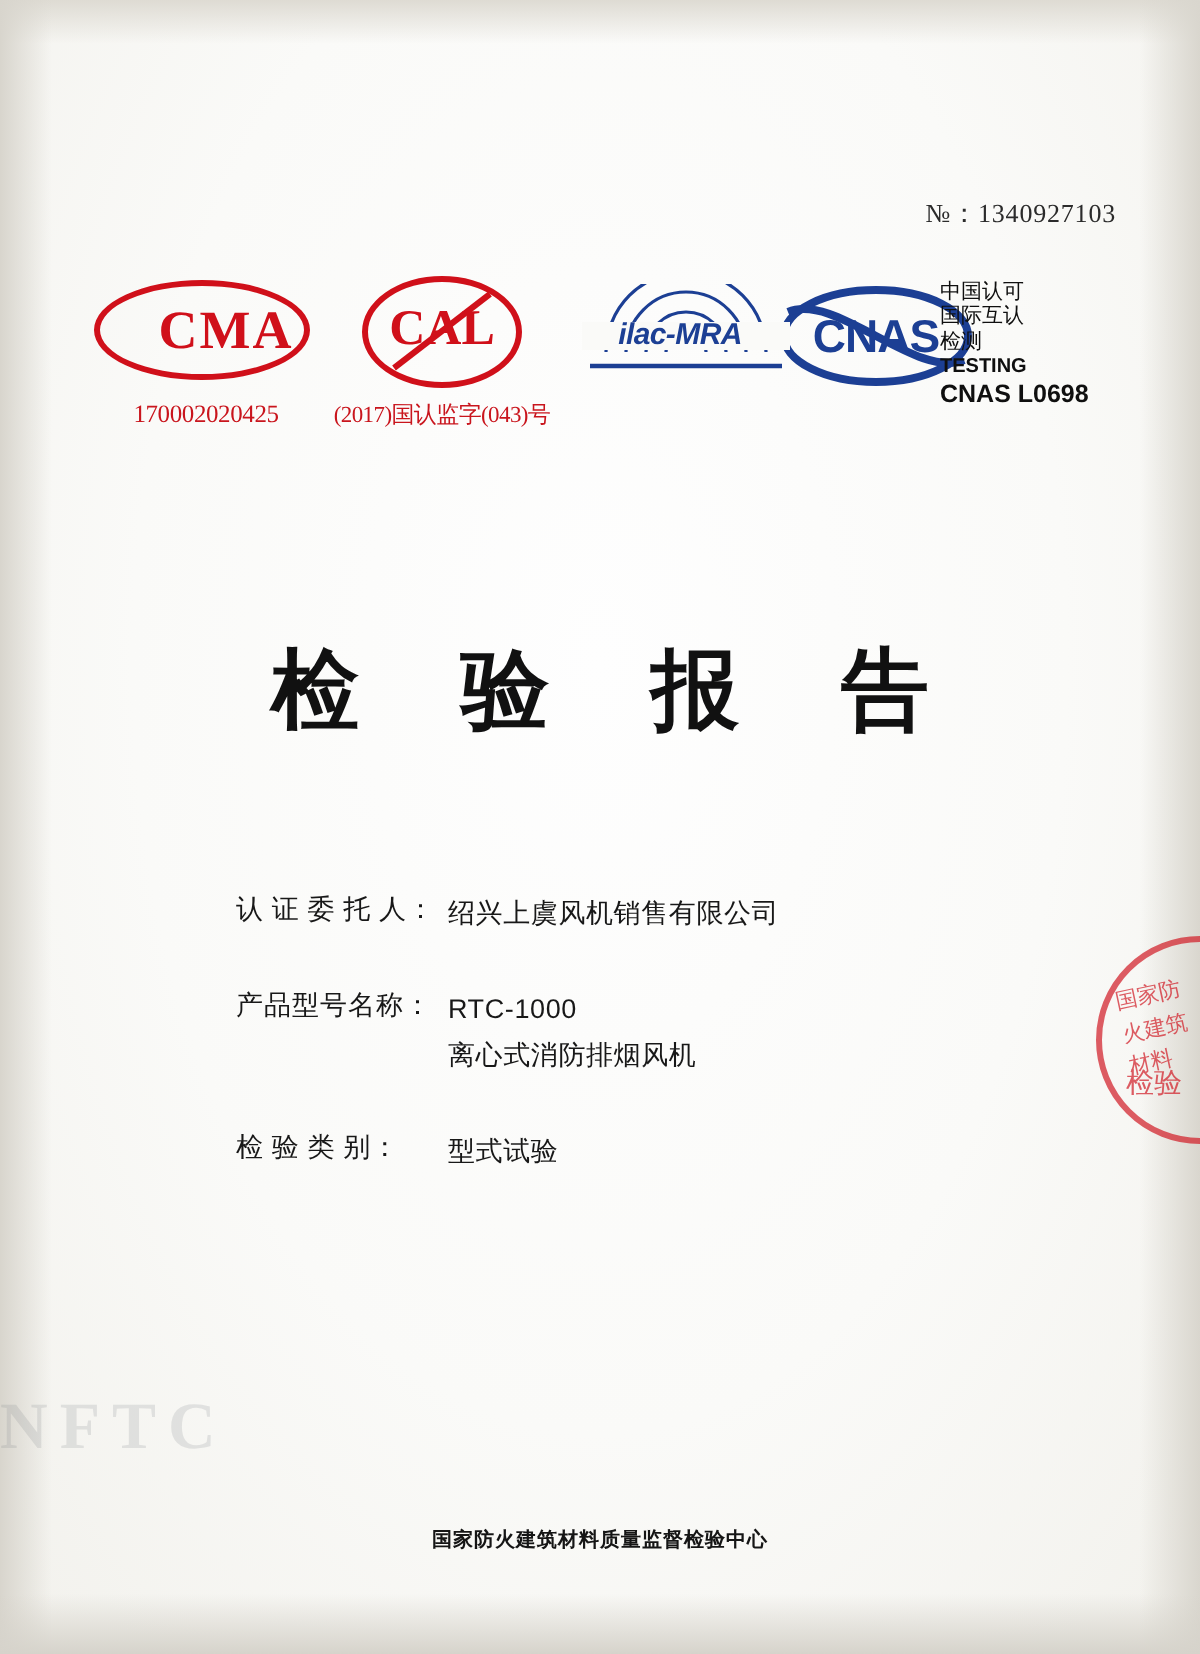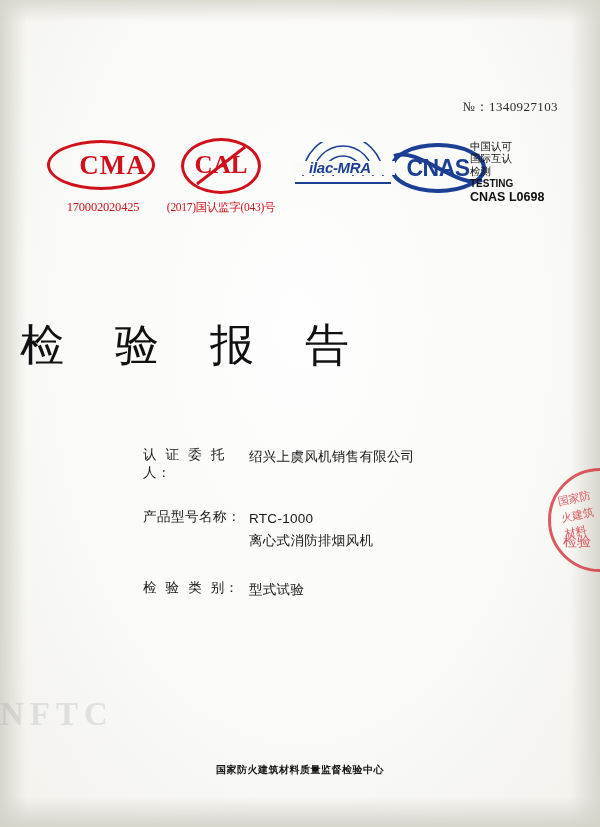--- a/index.html
+++ b/index.html
@@ -201,23 +201,23 @@
   .cnas-text .lab {
     font-size: 12.5px;
     font-weight: bold;
   }
 
   
   .title {
     position: absolute;
     left: 0; right: 0;
     top: 316px;
-    text-align: left;
-    font-family: "Liberation Serif", serif;
-    font-weight: normal;
+    text-align: center;
+    font-family: "Liberation Serif", serif;
+    font-weight: bold;
     font-size: 44px;
     letter-spacing: 20px;
     color: #111111;
     text-indent: 20px;
   }
 
   
   .fields {
     position: absolute;
     left: 118px;
@@ -227,23 +227,22 @@
   .field {
     display: flex;
     align-items: flex-start;
     margin-bottom: 26px;
   }
   .field .label {
     width: 106px;
     flex: 0 0 106px;
     font-size: 13.5px;
     color: #181818;
-    font-family: Liberation Mono, monospace;
+    font-family: Liberation Serif, serif;
     letter-spacing: 0.5px;
-    margin-left: 25px;
   }
   .field .value {
     font-size: 13.5px;
     color: #181818;
     font-family: "Liberation Sans", sans-serif;
     line-height: 1.65;
     letter-spacing: 0.3px;
   }
   .field .value .line2 { display: block; }
 

